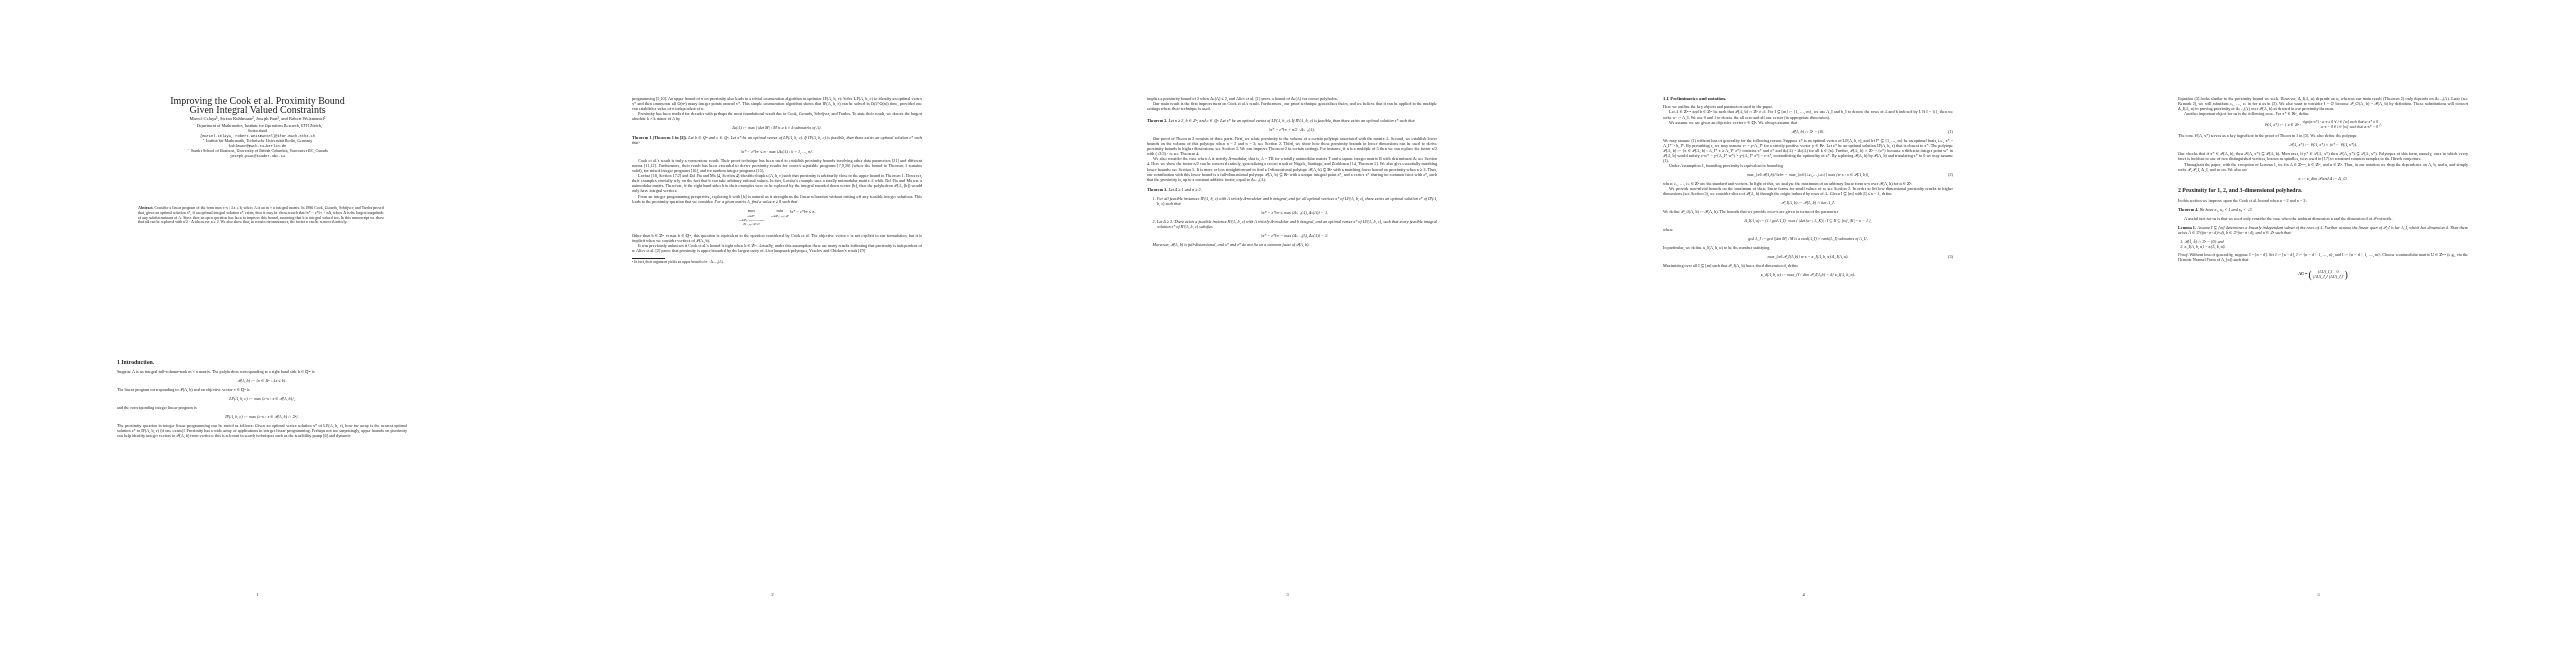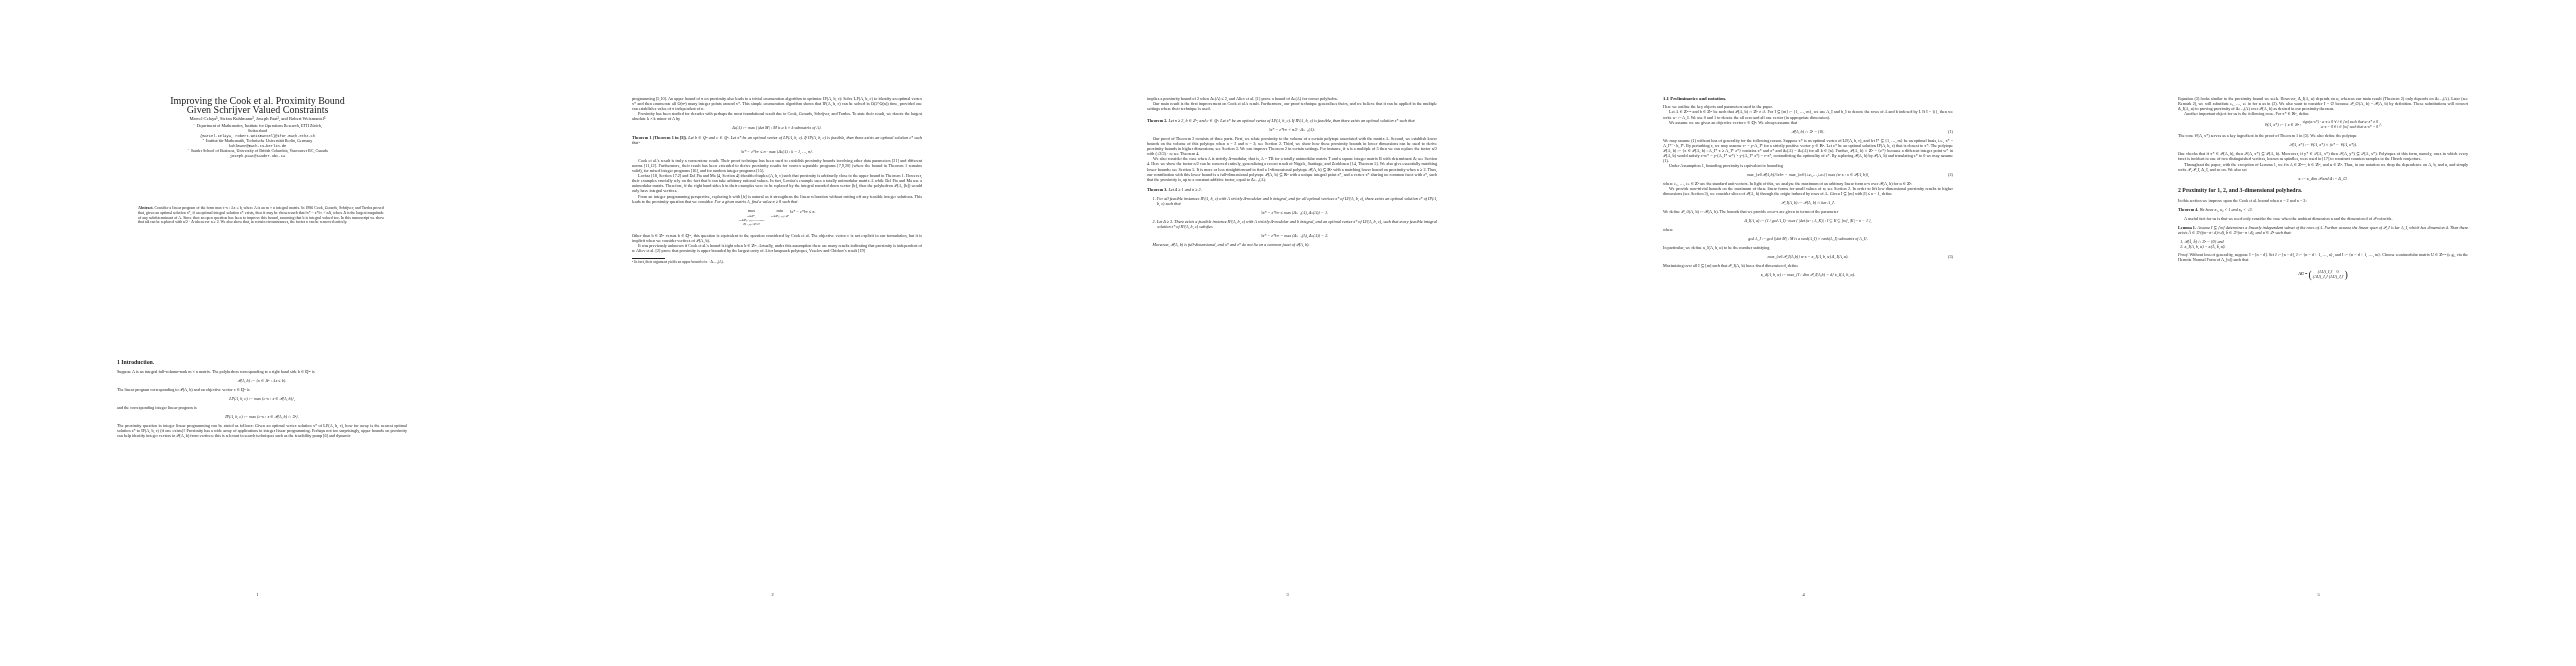--- a/index.html
+++ b/index.html
@@ -43,21 +43,21 @@
   sup { font-size:70%; line-height:0; }
 </style>
 </head>
 <body>
 
 <div class="arxiv">arXiv:2111.01782v1  [math.OC]  2 Nov 2021</div>
 
 <div class="page" style="left:0px;">
   <div class="title">
     <div>Improving the Cook et al. Proximity Bound</div>
-    <div>Given Schrijver Valued Constraints</div>
+    <div>Given Integral Valued Constraints</div>
   </div>
   <div class="authors">Marcel Celaya¹, Stefan Kuhlmann², Joseph Paat³, and Robert Weismantel¹</div>
   <div class="affil">
     <div><sup>1</sup>&nbsp; <span>Department of Mathematics, Institute for Operations Research, ETH Zürich,</span></div>
     <div>Switzerland</div>
     <div class="mono">{marcel.celaya, robert.weismantel}@ifor.math.ethz.ch</div>
     <div><sup>2</sup>&nbsp; <span>Institut für Mathematik, Technische Universität Berlin, Germany</span></div>
     <div class="mono">kuhlmann@math.tu-berlin.de</div>
     <div><sup>3</sup>&nbsp; <span>Sauder School of Business, University of British Columbia, Vancouver BC, Canada</span></div>
     <div class="mono">joseph.paat@sauder.ubc.ca</div>

